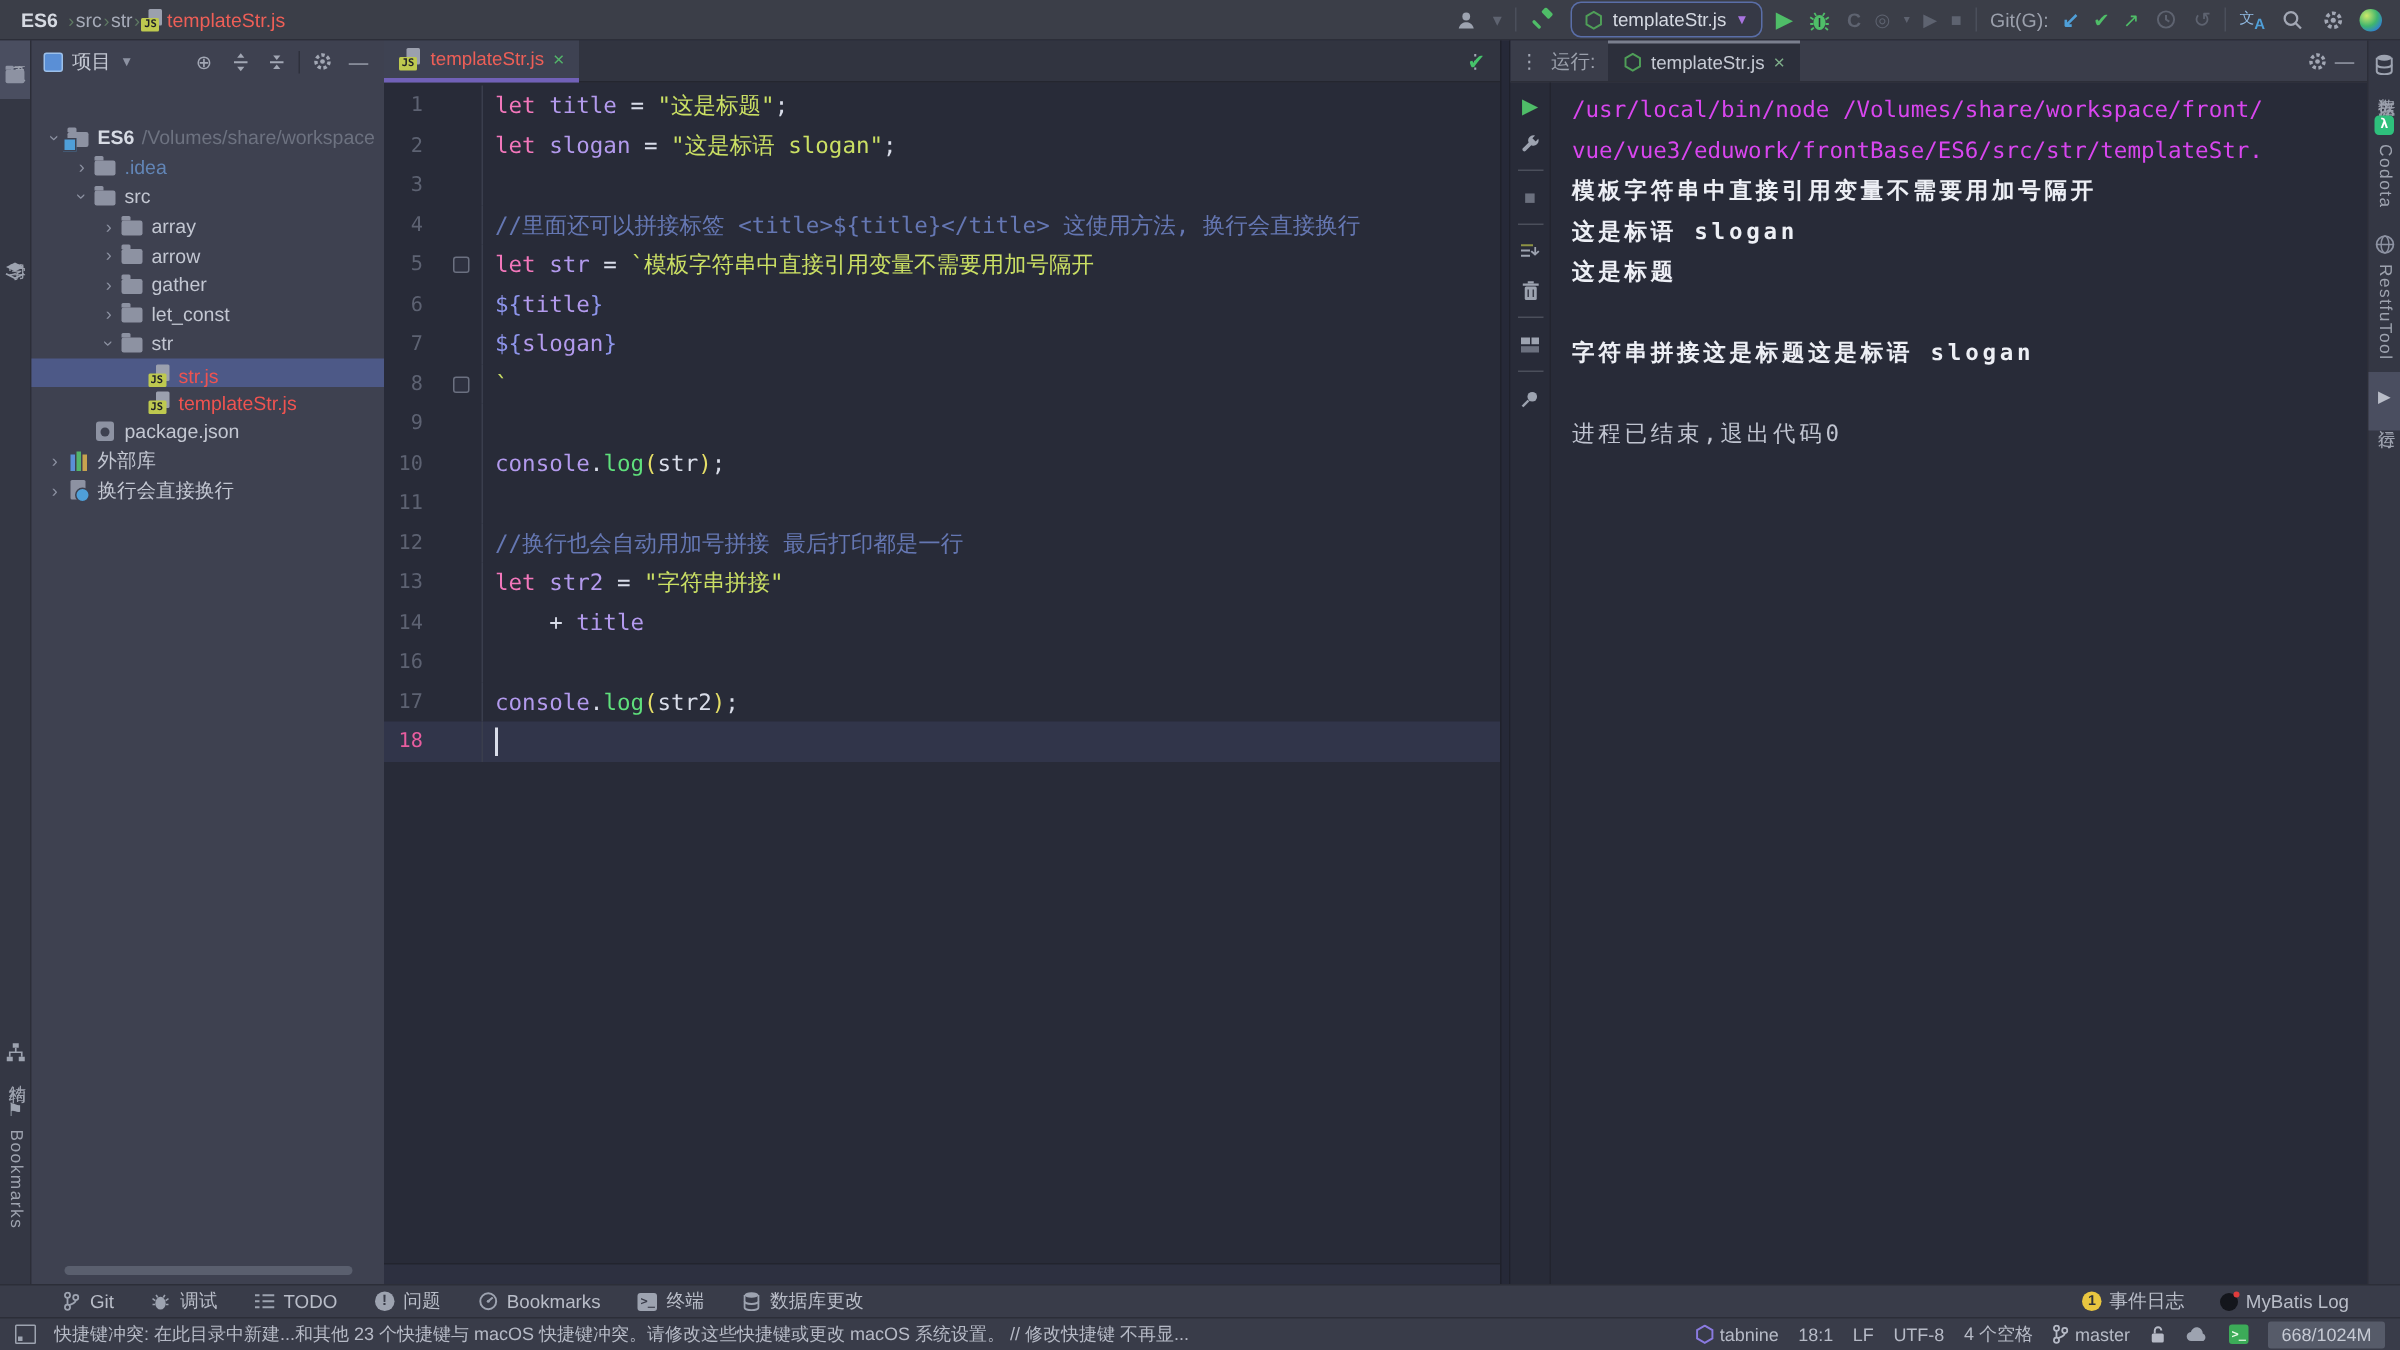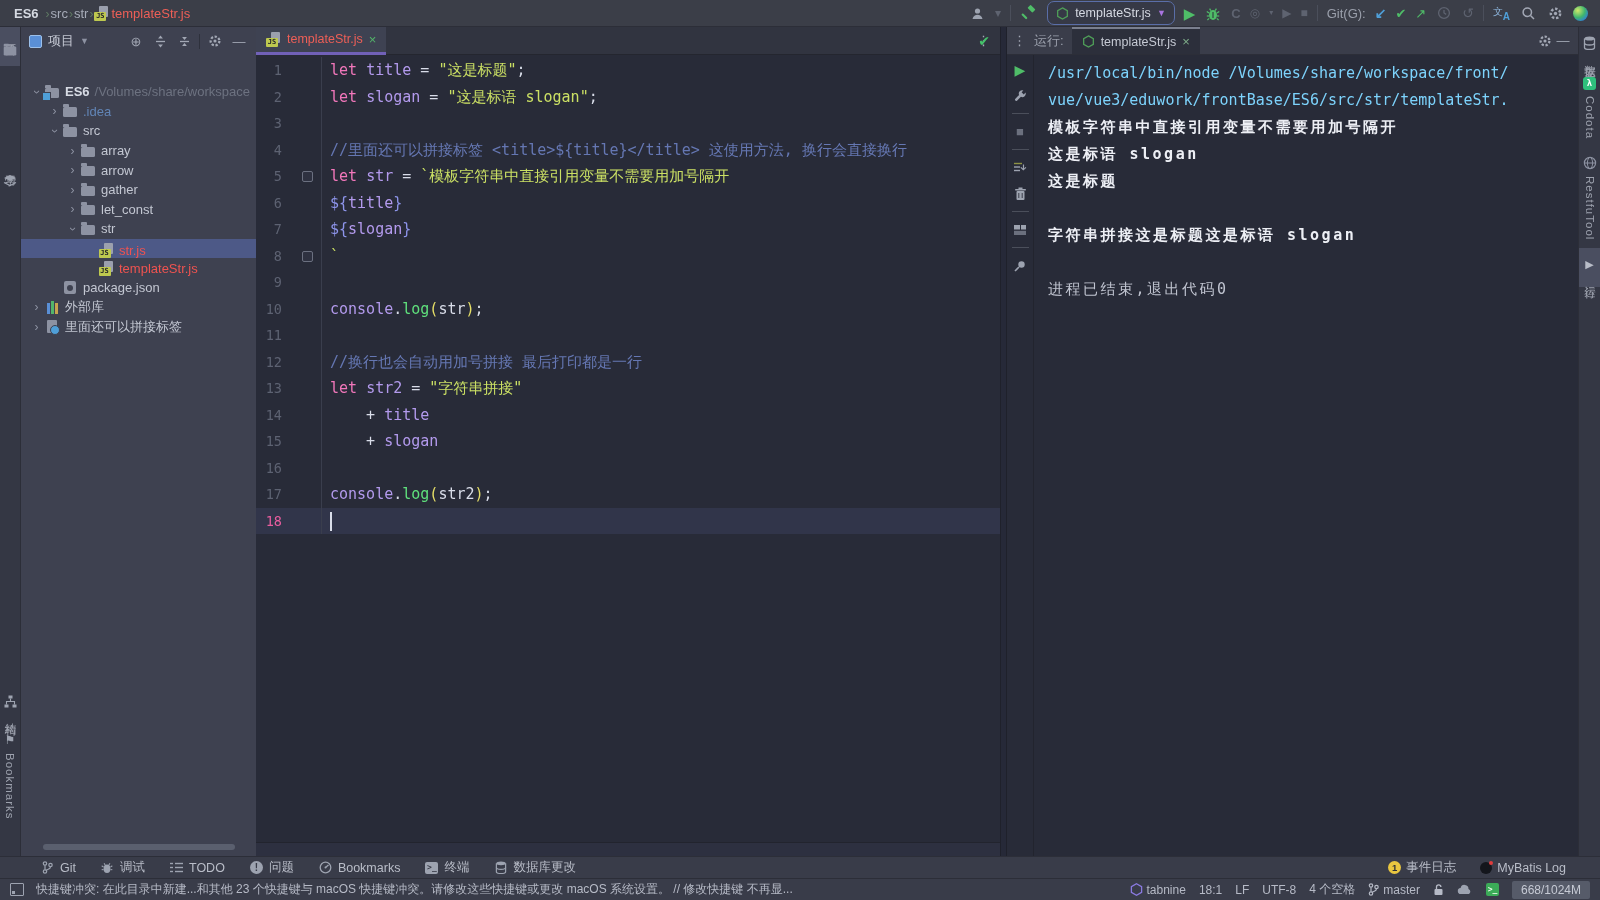--- a/index.html
+++ b/index.html
@@ -114,21 +114,21 @@
   .run-label{color:#9ba0ac;padding:0 8px 0 4px;}
   .ctab{height:27px;display:flex;align-items:center;gap:6px;padding:0 10px;background:#2c2f3b;border-top:2px solid #7a7f8e;box-sizing:border-box;cursor:pointer;}
   .ctab .tname{color:#c6cad4;font-size:12.5px;}
   .ctab .tab-close{color:#7fae8a;}
   #run-body{position:absolute;left:0;right:0;top:28px;bottom:0;display:flex;}
   #run-tools{flex:none;width:26px;display:flex;flex-direction:column;align-items:center;padding-top:6px;gap:9px;border-right:1px solid #22242e;}
   .rt-ico{display:inline-flex;align-items:center;justify-content:center;width:17px;height:17px;cursor:pointer;}
   .rt-div{width:17px;height:1px;background:#4b4f5b;}
   #console{flex:1;padding:5px 0 0 14px;overflow:hidden;}
   .con-line{font:15px/27px "DejaVu Sans Mono",monospace;white-space:pre;}
-  .con-line.cmd{color:#7dd3fc;}
+  .con-line.cmd{color:#d946ef;}
   .con-line.out{color:#edeff5;font-weight:700;letter-spacing:2.5px;}
   .con-line.sys{color:#c0c4d0;letter-spacing:2.5px;}
 
   
   #bottombar{position:absolute;left:0;top:856px;width:1600px;height:22px;background:#393c49;border-top:1px solid #2c2e38;
              display:flex;align-items:center;font-size:12.5px;color:#b9bdc8;box-sizing:border-box;}
   .bb-item{display:flex;align-items:center;gap:5px;padding:0 12px;height:100%;cursor:pointer;}
   .bb-spacer{flex:1;}
   .badge1{width:13px;height:13px;border-radius:50%;background:#e9c640;color:#2e3138;font-size:9.5px;font-weight:700;
           display:inline-flex;align-items:center;justify-content:center;}
@@ -422,21 +422,21 @@
               <b></b>
             </span>
           </span>
           <span class="tlabel">外部库</span>
         </div>
         <div class="tree-row" style="padding-left: 8px;">
           <span class="chev">›</span>
           <span class="ticon">
             <span class="i-scratch"></span>
           </span>
-          <span class="tlabel">里面还可以拼接标签</span>
+          <span class="tlabel">换行会直接换行</span>
         </div>
       </div>
     <div class="hscroll-thumb"></div>
   </div>
 
   <div id="editor">
     <div id="tabbar">
       <div class="etab">
         <span class="ticon i-js"></span>
         <span class="tname">templateStr.js</span>
@@ -524,26 +524,20 @@
           <div class="gutter">
             <span class="lnum">13</span>
           </div>
           <pre class="code-text"><span class="tk-kw">let</span><span class="tk-pl"> </span><span class="tk-var">str2</span><span class="tk-pl"> = </span><span class="tk-str">"字符串拼接"</span></pre>
         </div>
         <div class="code-row">
           <div class="gutter">
             <span class="lnum">14</span>
           </div>
           <pre class="code-text"><span class="tk-pl">    + </span><span class="tk-var">title</span></pre>
-        </div>
-        <div class="code-row">
-          <div class="gutter">
-            <span class="lnum">15</span>
-          </div>
-          <pre class="code-text"><span class="tk-pl">    + </span><span class="tk-var">slogan</span></pre>
         </div>
         <div class="code-row">
           <div class="gutter">
             <span class="lnum">16</span>
           </div>
           <pre class="code-text"></pre>
         </div>
         <div class="code-row">
           <div class="gutter">
             <span class="lnum">17</span>

